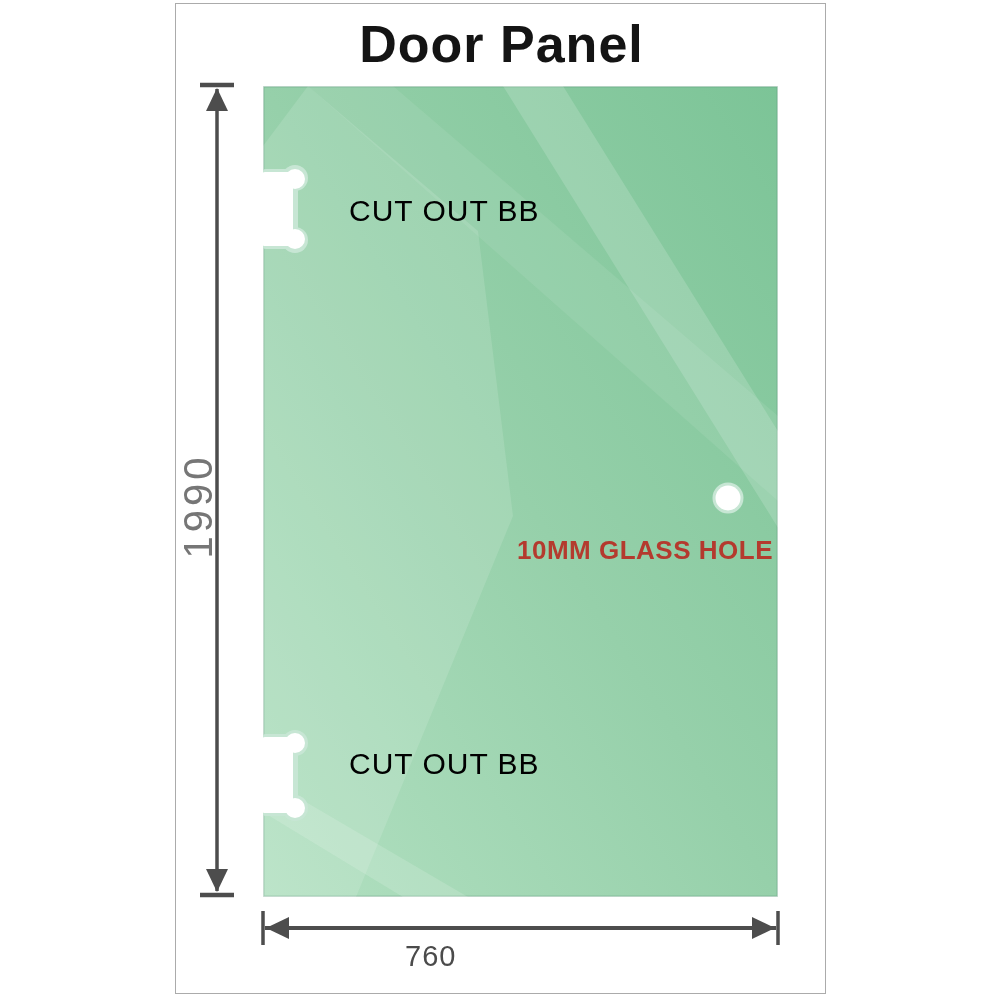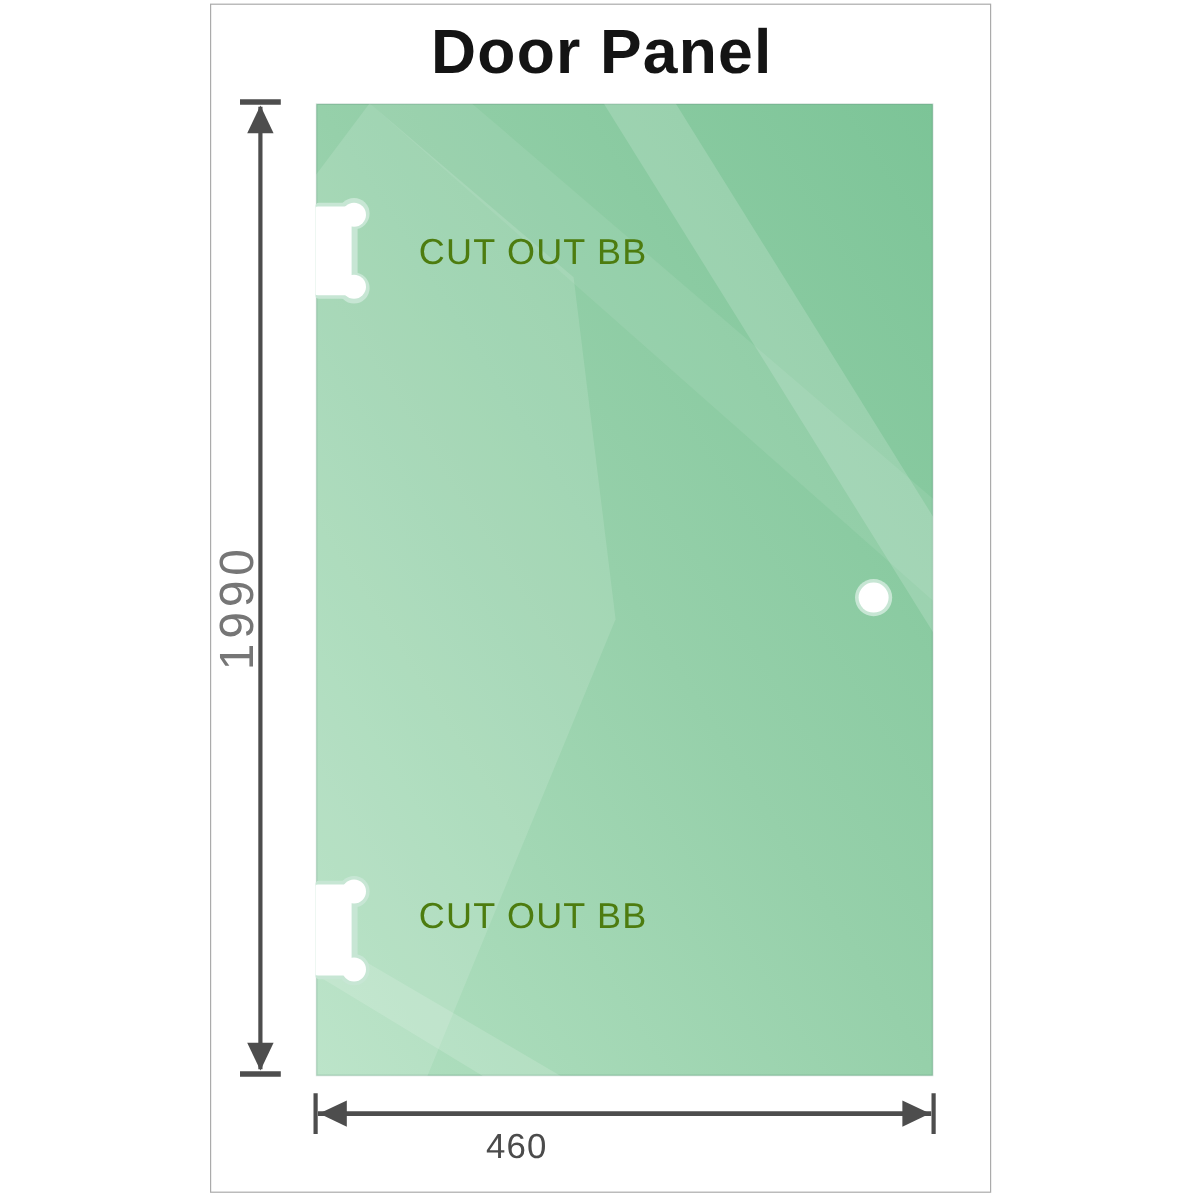--- a/index.html
+++ b/index.html
@@ -15,21 +15,21 @@
     position:absolute;left:175px;top:16px;width:653px;text-align:center;
     font-size:52px;font-weight:700;letter-spacing:1px;color:#141414;line-height:1.1;
     white-space:nowrap;
   }
   .panel-svg{position:absolute;left:263px;top:86px;width:515px;height:811px;}
   .dim-svg{position:absolute;}
   .vdim{left:195px;top:80px;width:44px;height:820px;}
   .hdim{left:258px;top:907px;width:526px;height:42px;}
   .lbl{position:absolute;white-space:nowrap;line-height:1;}
   .cutout-lbl{
-    font-size:30px;letter-spacing:1px;color:#4d7c0f;font-weight:400;
+    font-size:30px;letter-spacing:1px;color:#000000;font-weight:400;
   }
   .cutout-lbl.top{left:349px;top:196px;}
   .cutout-lbl.bottom{left:349px;top:749px;}
   .hole-lbl{
     left:517px;top:537px;font-size:26px;font-weight:700;letter-spacing:0.5px;color:#b43a2e;
   }
   .height-lbl{
     left:198px;top:506px;transform:translate(-50%,-50%) rotate(-90deg);
     font-size:40px;letter-spacing:4px;color:#767676;
   }
@@ -109,18 +109,19 @@
 
   <svg class="dim-svg hdim" viewBox="0 0 526 42" aria-hidden="true">
     <g stroke="#4d4d4d" fill="#4d4d4d">
       <line x1="5" y1="4" x2="5" y2="38" stroke-width="3.5"></line>
       <line x1="520" y1="4" x2="520" y2="38" stroke-width="3.5"></line>
       <line x1="7" y1="21" x2="518" y2="21" stroke-width="4"></line>
       <polygon points="8,21 31,10 31,32" stroke="none"></polygon>
       <polygon points="517,21 494,10 494,32" stroke="none"></polygon>
     </g>
   </svg>
-  <div class="lbl width-lbl">460</div>
+  <div class="lbl width-lbl">760</div>
 
   <div class="lbl cutout-lbl top">CUT OUT BB</div>
   <div class="lbl cutout-lbl bottom">CUT OUT BB</div>
+  <div class="lbl hole-lbl">10MM GLASS HOLE</div>
 
 </div>
 
 </body></html>

